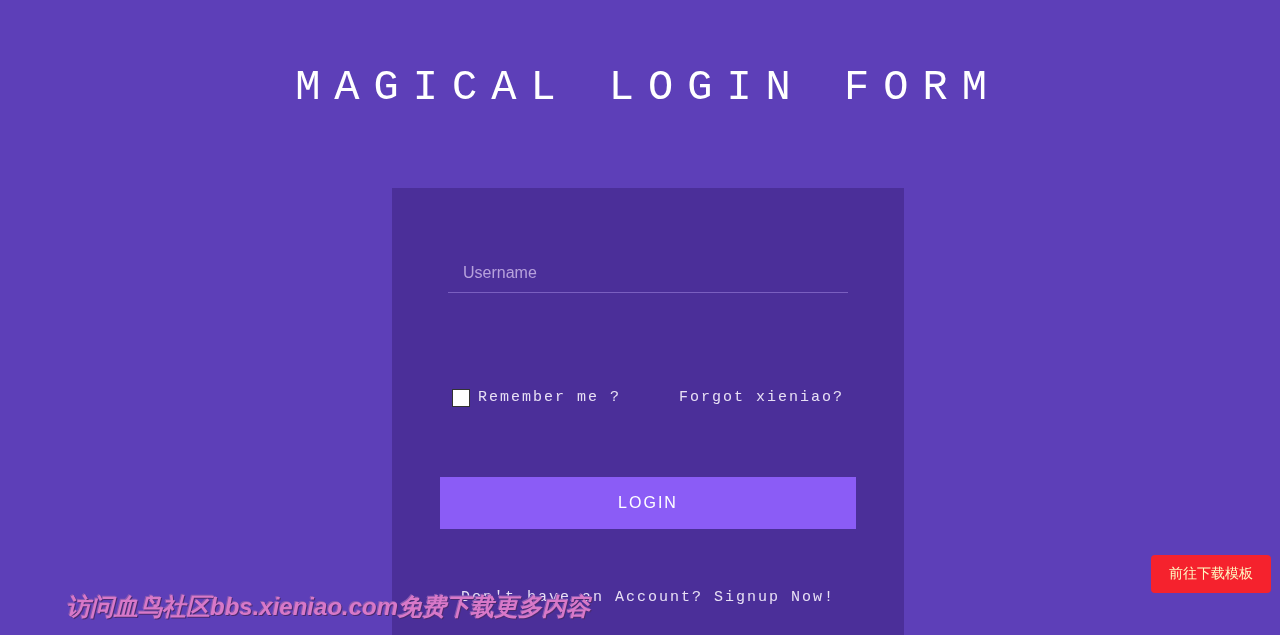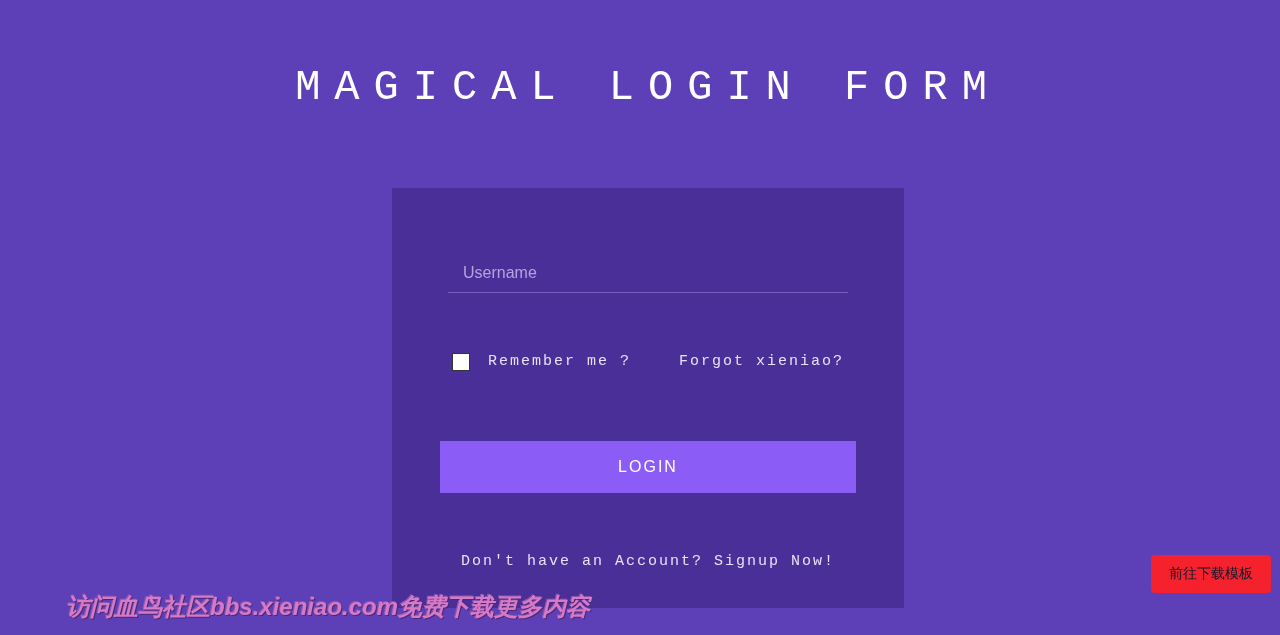--- a/index.html
+++ b/index.html
@@ -29,21 +29,21 @@
 
     .login-card {
       width: 512px;
       background-color: #4b2f99;
       margin: 68px auto 0;
       padding: 58px 48px 30px;
     }
 
     .input-group {
       position: relative;
-      margin-bottom: 36px;
+      margin-bottom: 72px;
     }
 
     .input-field {
       width: 100%;
       background: transparent;
       border: none;
       border-bottom: 1px solid #7a5fc0;
       padding: 10px 15px;
       font-size: 16px;
       color: #ffffff;
@@ -60,21 +60,20 @@
       display: flex;
       justify-content: space-between;
       align-items: center;
       margin-bottom: 55px;
       padding: 0 4px;
     }
 
     .remember-group {
       display: flex;
       align-items: center;
-      gap: 10px;
     }
 
     .remember-checkbox {
       width: 16px;
       height: 16px;
       background-color: #ffffff;
       border: 1px solid #333;
       cursor: pointer;
       appearance: none;
       -webkit-appearance: none;
@@ -116,21 +115,21 @@
       letter-spacing: 2px;
       font-family: Liberation Mono, monospace;
       cursor: pointer;
     }
 
     .download-button {
       position: absolute;
       bottom: 50px;
       right: 17px;
       background-color: #f5222d;
-      color: #0f172a;
+      color: #fef9c3;
       border: none;
       padding: 10px 18px;
       font-size: 14px;
       border-radius: 4px;
       cursor: pointer;
       font-family: Arial, sans-serif;
     }
 
     .watermark-text {
       position: absolute;

